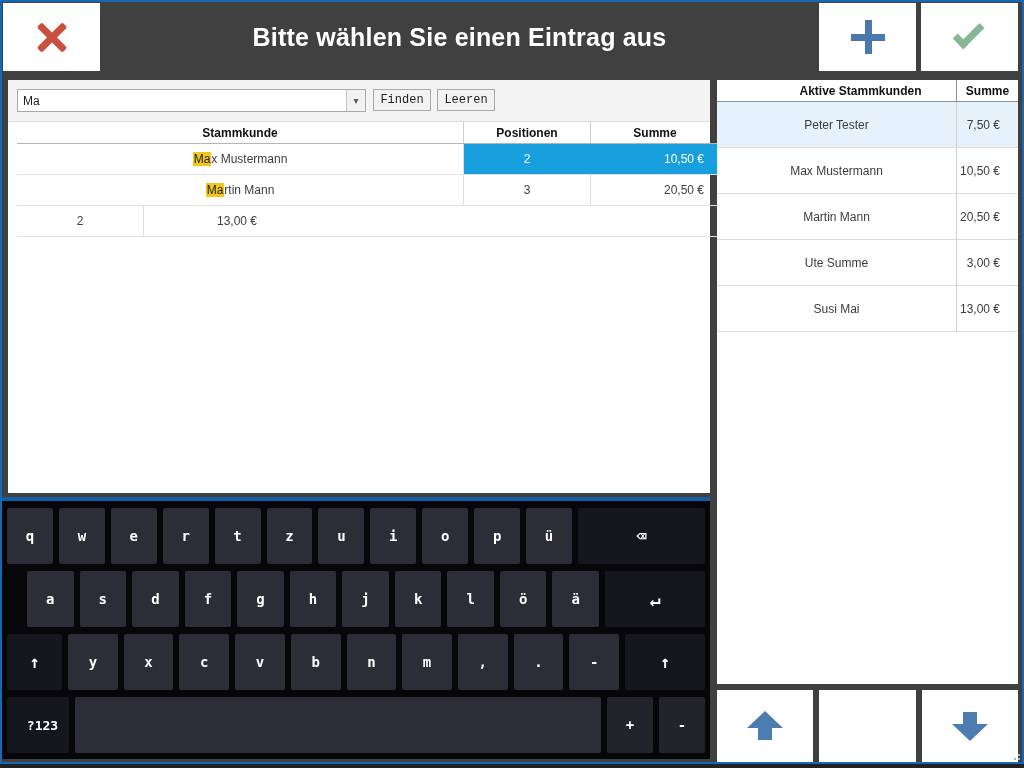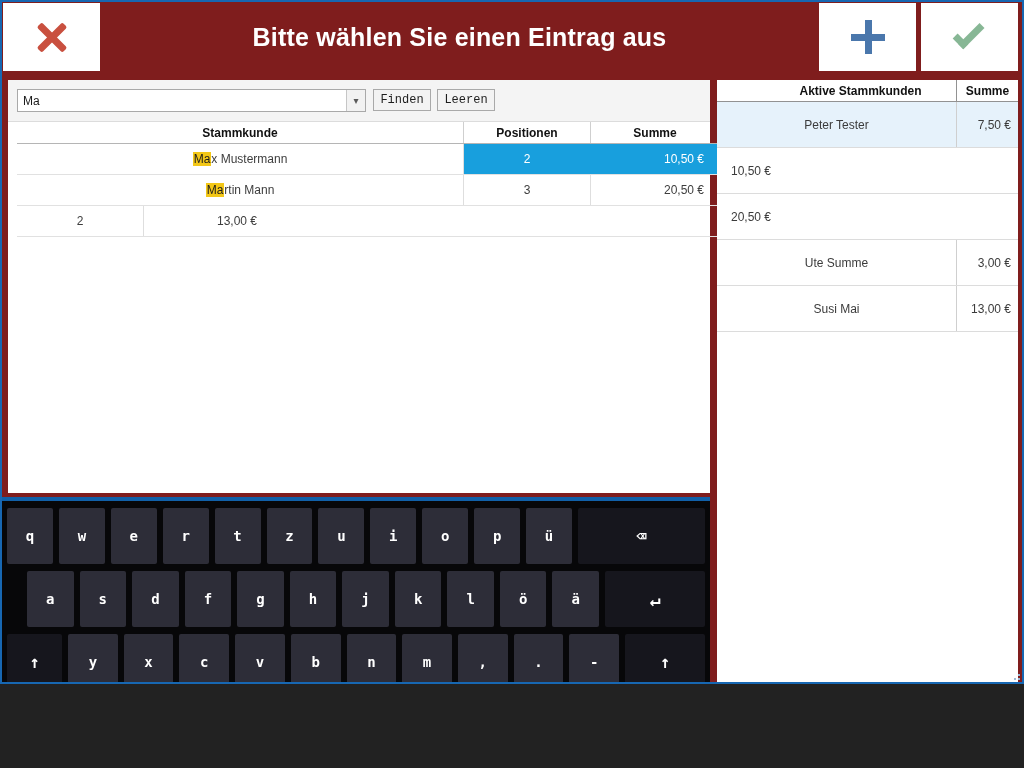--- a/index.html
+++ b/index.html
@@ -1,19 +1,19 @@
 <!DOCTYPE html>
 <html><head>
 <meta charset="utf-8">
 <style>
   html,body{margin:0;padding:0;background:#222;}
   *{box-sizing:border-box;}
   .window{
-    position:relative;width:1024px;height:684px;
-    background:#7f1d1d;
+    position:relative;width:1024px;height:764px;
+    background:#404040;
     font-family:"Liberation Sans",sans-serif;
     overflow:hidden;
     border:2px solid #1767b2;
   }
   
   .hbtn{
     position:absolute;top:1px;height:68px;background:#ffffff;
     display:flex;align-items:center;justify-content:center;cursor:pointer;
   }
   .btn-close{left:1px;width:97px;}
@@ -98,21 +98,21 @@
     font-size:12px;font-weight:bold;color:#111;
   }
   .a1{width:240px;border-right:1px solid #929292;padding-left:48px;} .a2{width:61px;}
   .act-row{display:flex;height:46px;border-bottom:1px solid #dcdcdc;cursor:pointer;}
   .act-row .nc{
     width:240px;display:flex;align-items:center;justify-content:center;
     font-size:12px;color:#3b3b3b;border-right:1px solid #cfcfcf;
   }
   .act-row .sc{
     width:61px;display:flex;align-items:center;justify-content:flex-end;
-    padding-right:7px;font-size:12px;color:#3b3b3b;
+    padding-right:18px;font-size:12px;color:#3b3b3b;
   }
   .act-row.sel-row{background:#e6f2fb;}
   
   .keyboard{
     position:absolute;left:0;top:495px;width:708px;height:262px;
     background:#070709;border-top:4px solid #1160a8;padding:7px 5px 0 5px;
   }
   .krow{display:flex;gap:6px;height:56px;margin-bottom:7px;}
   .krow.r2{padding-left:20px;}
   .key{
@@ -223,23 +223,25 @@
     <div class="act-head">
       <div class="hc a1">Aktive Stammkunden</div>
       <div class="hc a2">Summe</div>
     </div>
 
     <div class="act-row sel-row">
       <div class="nc">Peter Tester</div>
       <div class="sc">7,50 €</div>
     </div>
     <div class="act-row">
+      <div class="nc">Max Mustermann</div>
       <div class="sc">10,50 €</div>
     </div>
     <div class="act-row">
+      <div class="nc">Martin Mann</div>
       <div class="sc">20,50 €</div>
     </div>
     <div class="act-row">
       <div class="nc">Ute Summe</div>
       <div class="sc">3,00 €</div>
     </div>
     <div class="act-row">
       <div class="nc">Susi Mai</div>
       <div class="sc">13,00 €</div>
     </div>

